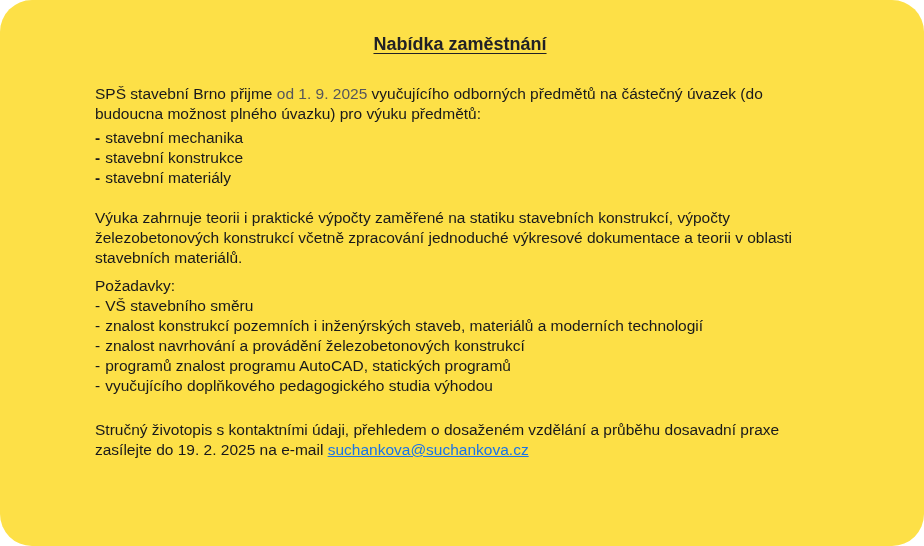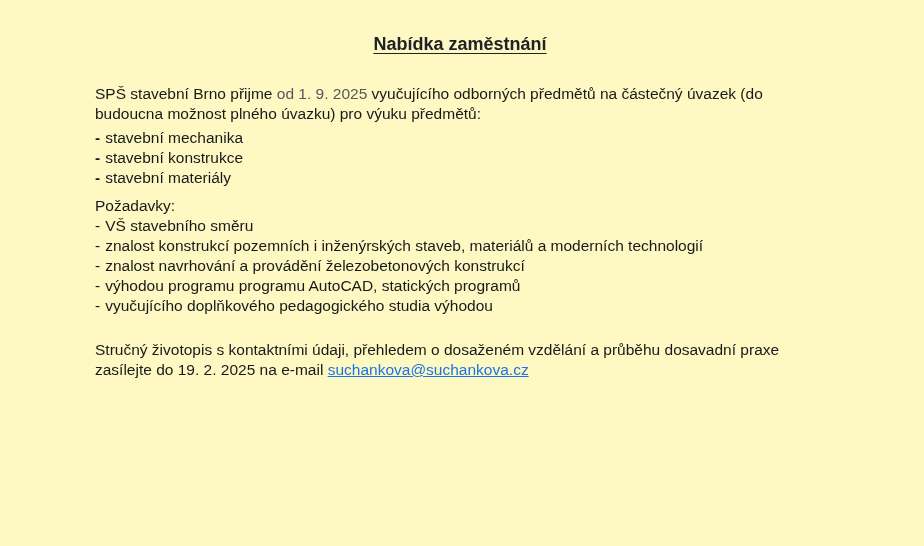--- a/index.html
+++ b/index.html
@@ -4,24 +4,25 @@
 <style>
   html, body {
     margin: 0;
     padding: 0;
     background: #ffffff;
   }
   .page {
     position: relative;
     width: 924px;
     height: 546px;
-    background: #fef9c3;
+    background: #fde047;
     overflow: hidden;
     font-family: "Liberation Sans", "DejaVu Sans", sans-serif;
     color: #19191b;
+    border-radius: 32px;
   }
   .doc {
     padding: 33px 99px 0 95px;
   }
   .title {
     margin: 0;
     text-align: center;
     font-size: 18px;
     line-height: 22px;
     font-weight: bold;
@@ -65,27 +66,28 @@
     <h1 class="title">Nabídka zaměstnání</h1>
 
     <p class="para intro"><span>SPŠ stavební Brno přijme </span><span class="date-muted">od 1. 9. 2025</span><span> vyučujícího odborných předmětů na částečný úvazek (do budoucna možnost plného úvazku) pro výuku předmětů:</span></p>
 
     <ul class="list subjects-list">
       <li><span class="dash">-</span><span>stavební mechanika</span></li>
       <li><span class="dash">-</span><span>stavební konstrukce</span></li>
       <li><span class="dash">-</span><span>stavební materiály</span></li>
     </ul>
 
+    <p class="para description">Výuka zahrnuje teorii i praktické výpočty zaměřené na statiku stavebních konstrukcí, výpočty železobetonových konstrukcí včetně zpracování jednoduché výkresové dokumentace a teorii v oblasti stavebních materiálů.</p>
 
     <p class="para requirements-heading">Požadavky:</p>
 
     <ul class="list requirements-list">
       <li><span class="dash">-</span><span>VŠ stavebního směru</span></li>
       <li><span class="dash">-</span><span>znalost konstrukcí pozemních i inženýrských staveb, materiálů a moderních technologií</span></li>
       <li><span class="dash">-</span><span>znalost navrhování a provádění železobetonových konstrukcí</span></li>
-      <li><span class="dash">-</span><span>výhodou programu programu AutoCAD, statických programů</span></li>
+      <li><span class="dash">-</span><span>programů znalost programu AutoCAD, statických programů</span></li>
       <li><span class="dash">-</span><span>vyučujícího doplňkového pedagogického studia výhodou</span></li>
     </ul>
 
     <p class="para closing"><span>Stručný životopis s kontaktními údaji, přehledem o dosaženém vzdělání a průběhu dosavadní praxe zasílejte do 19. 2. 2025 na e-mail </span><a class="email-link" href="#">suchankova@suchankova.cz</a></p>
 
   </div>
 </div>
 
 </body></html>

